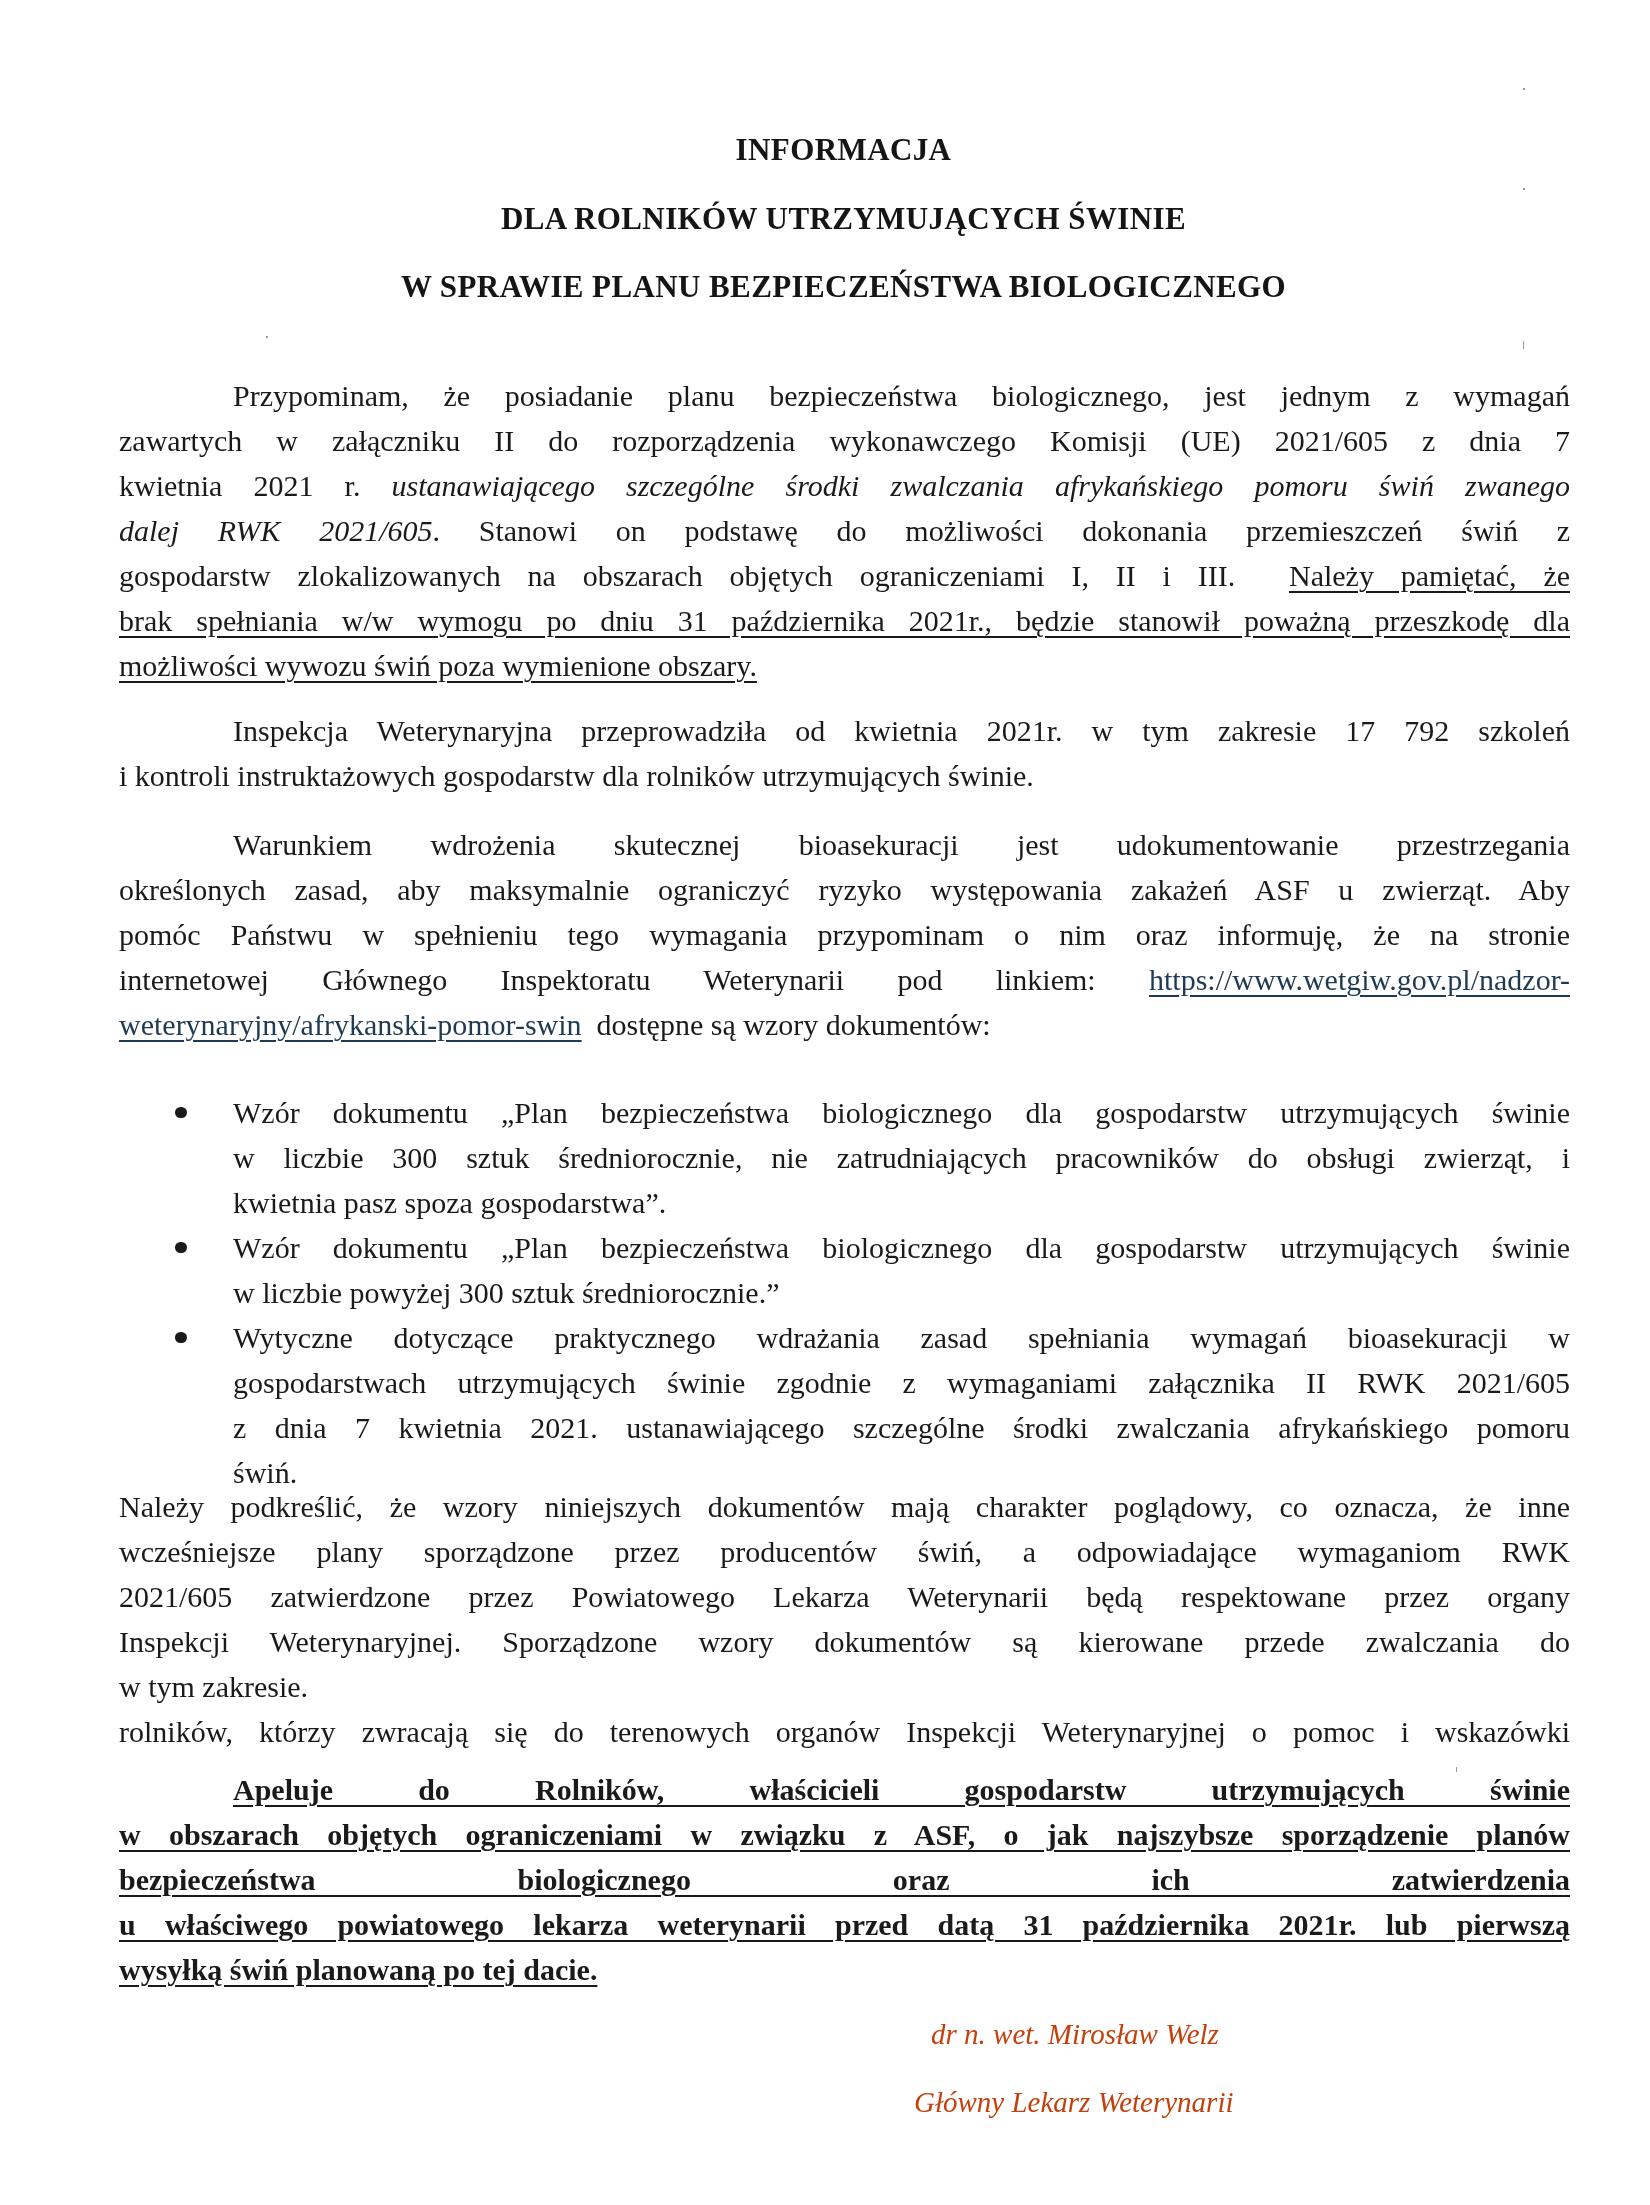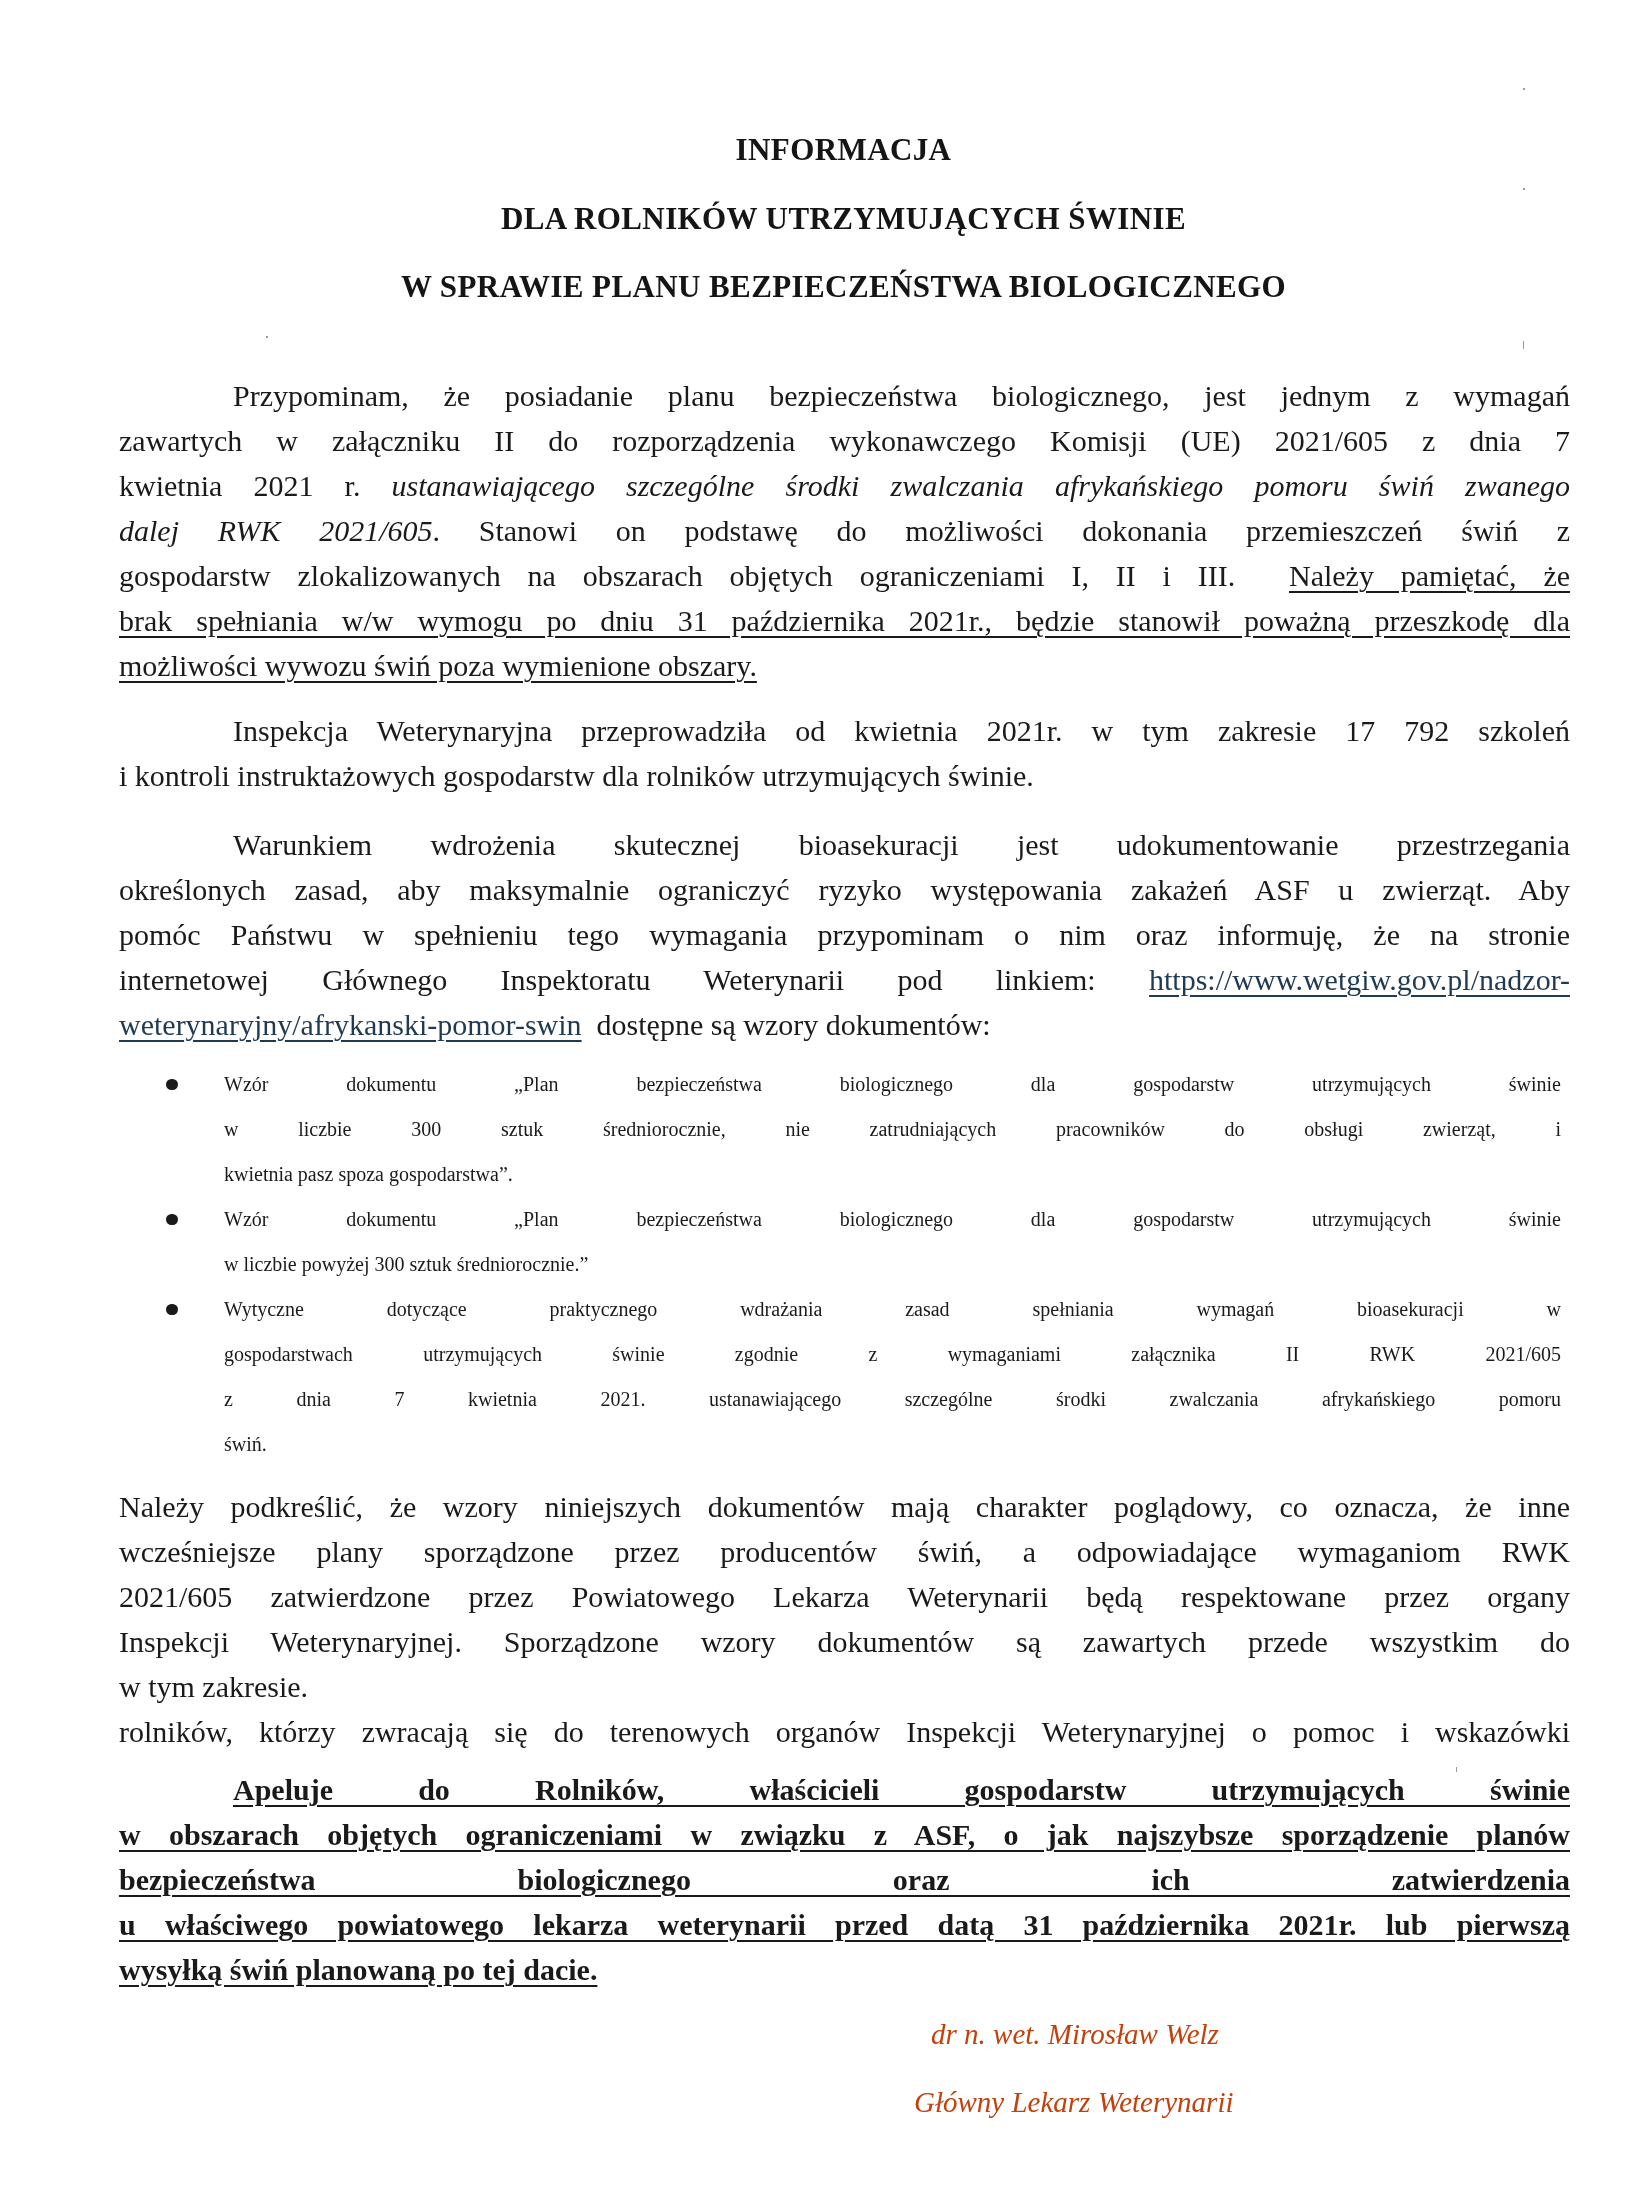--- a/index.html
+++ b/index.html
@@ -14,21 +14,21 @@
   .line { display: block; height: 45px; text-align: justify; text-align-last: justify; white-space: nowrap; }
   .line.last { text-align-last: left; }
   .line > span.j { display: block; text-align: justify; text-align-last: justify; white-space: normal; }
   .line.last > span.j { text-align-last: left; }
   .indent { padding-left: 114px; }
   .u { text-decoration: underline; text-decoration-thickness: 1.7px; text-underline-offset: 5px; }
   .i { font-style: italic; }
   .b { font-weight: bold; }
   .link { color: #1f3a52; text-decoration: underline; text-decoration-thickness: 1.7px; text-underline-offset: 5px; cursor: pointer; }
 
-  .bullets { position: absolute; left: 110px; width: 1451px; font-size: 20px; line-height: 45px; }
+  .bullets { position: absolute; left: 119px; width: 1451px; font-size: 30px; line-height: 45px; margin-top: 28px; }
   .bullet-item { position: relative; padding-left: 114px; }
   .bullet-dot { position: absolute; left: 56px; top: 16.7px; width: 11.7px; height: 11.7px; border-radius: 50%; background: #1a1a1a; }
 
   .sig { position: absolute; font-style: italic; font-size: 29px; color: #c2410c; }
   .speck { position: absolute; background: #9a9a9a; }
 </style>
 </head>
 <body>
 
 <div class="page">
@@ -137,21 +137,21 @@
     <div class="line">
         <span class="j">Należy podkreślić, że wzory niniejszych dokumentów mają charakter poglądowy, co oznacza, że inne</span>
       </div>
     <div class="line">
         <span class="j">wcześniejsze plany sporządzone przez producentów świń, a odpowiadające wymaganiom RWK</span>
       </div>
     <div class="line">
         <span class="j">2021/605 zatwierdzone przez Powiatowego Lekarza Weterynarii będą respektowane przez organy</span>
       </div>
     <div class="line">
-        <span class="j">Inspekcji Weterynaryjnej. Sporządzone wzory dokumentów są zawartych przede wszystkim do</span>
+        <span class="j">Inspekcji Weterynaryjnej. Sporządzone wzory dokumentów są kierowane przede zwalczania do</span>
       </div>
     <div class="line last">
         <span class="j">w tym zakresie.</span>
       </div>
     <div class="line">
         <span class="j">rolników, którzy zwracają się do terenowych organów Inspekcji Weterynaryjnej o pomoc i wskazówki</span>
       </div>
   </div>
 
   <div class="block b" style="top:1767px;">

